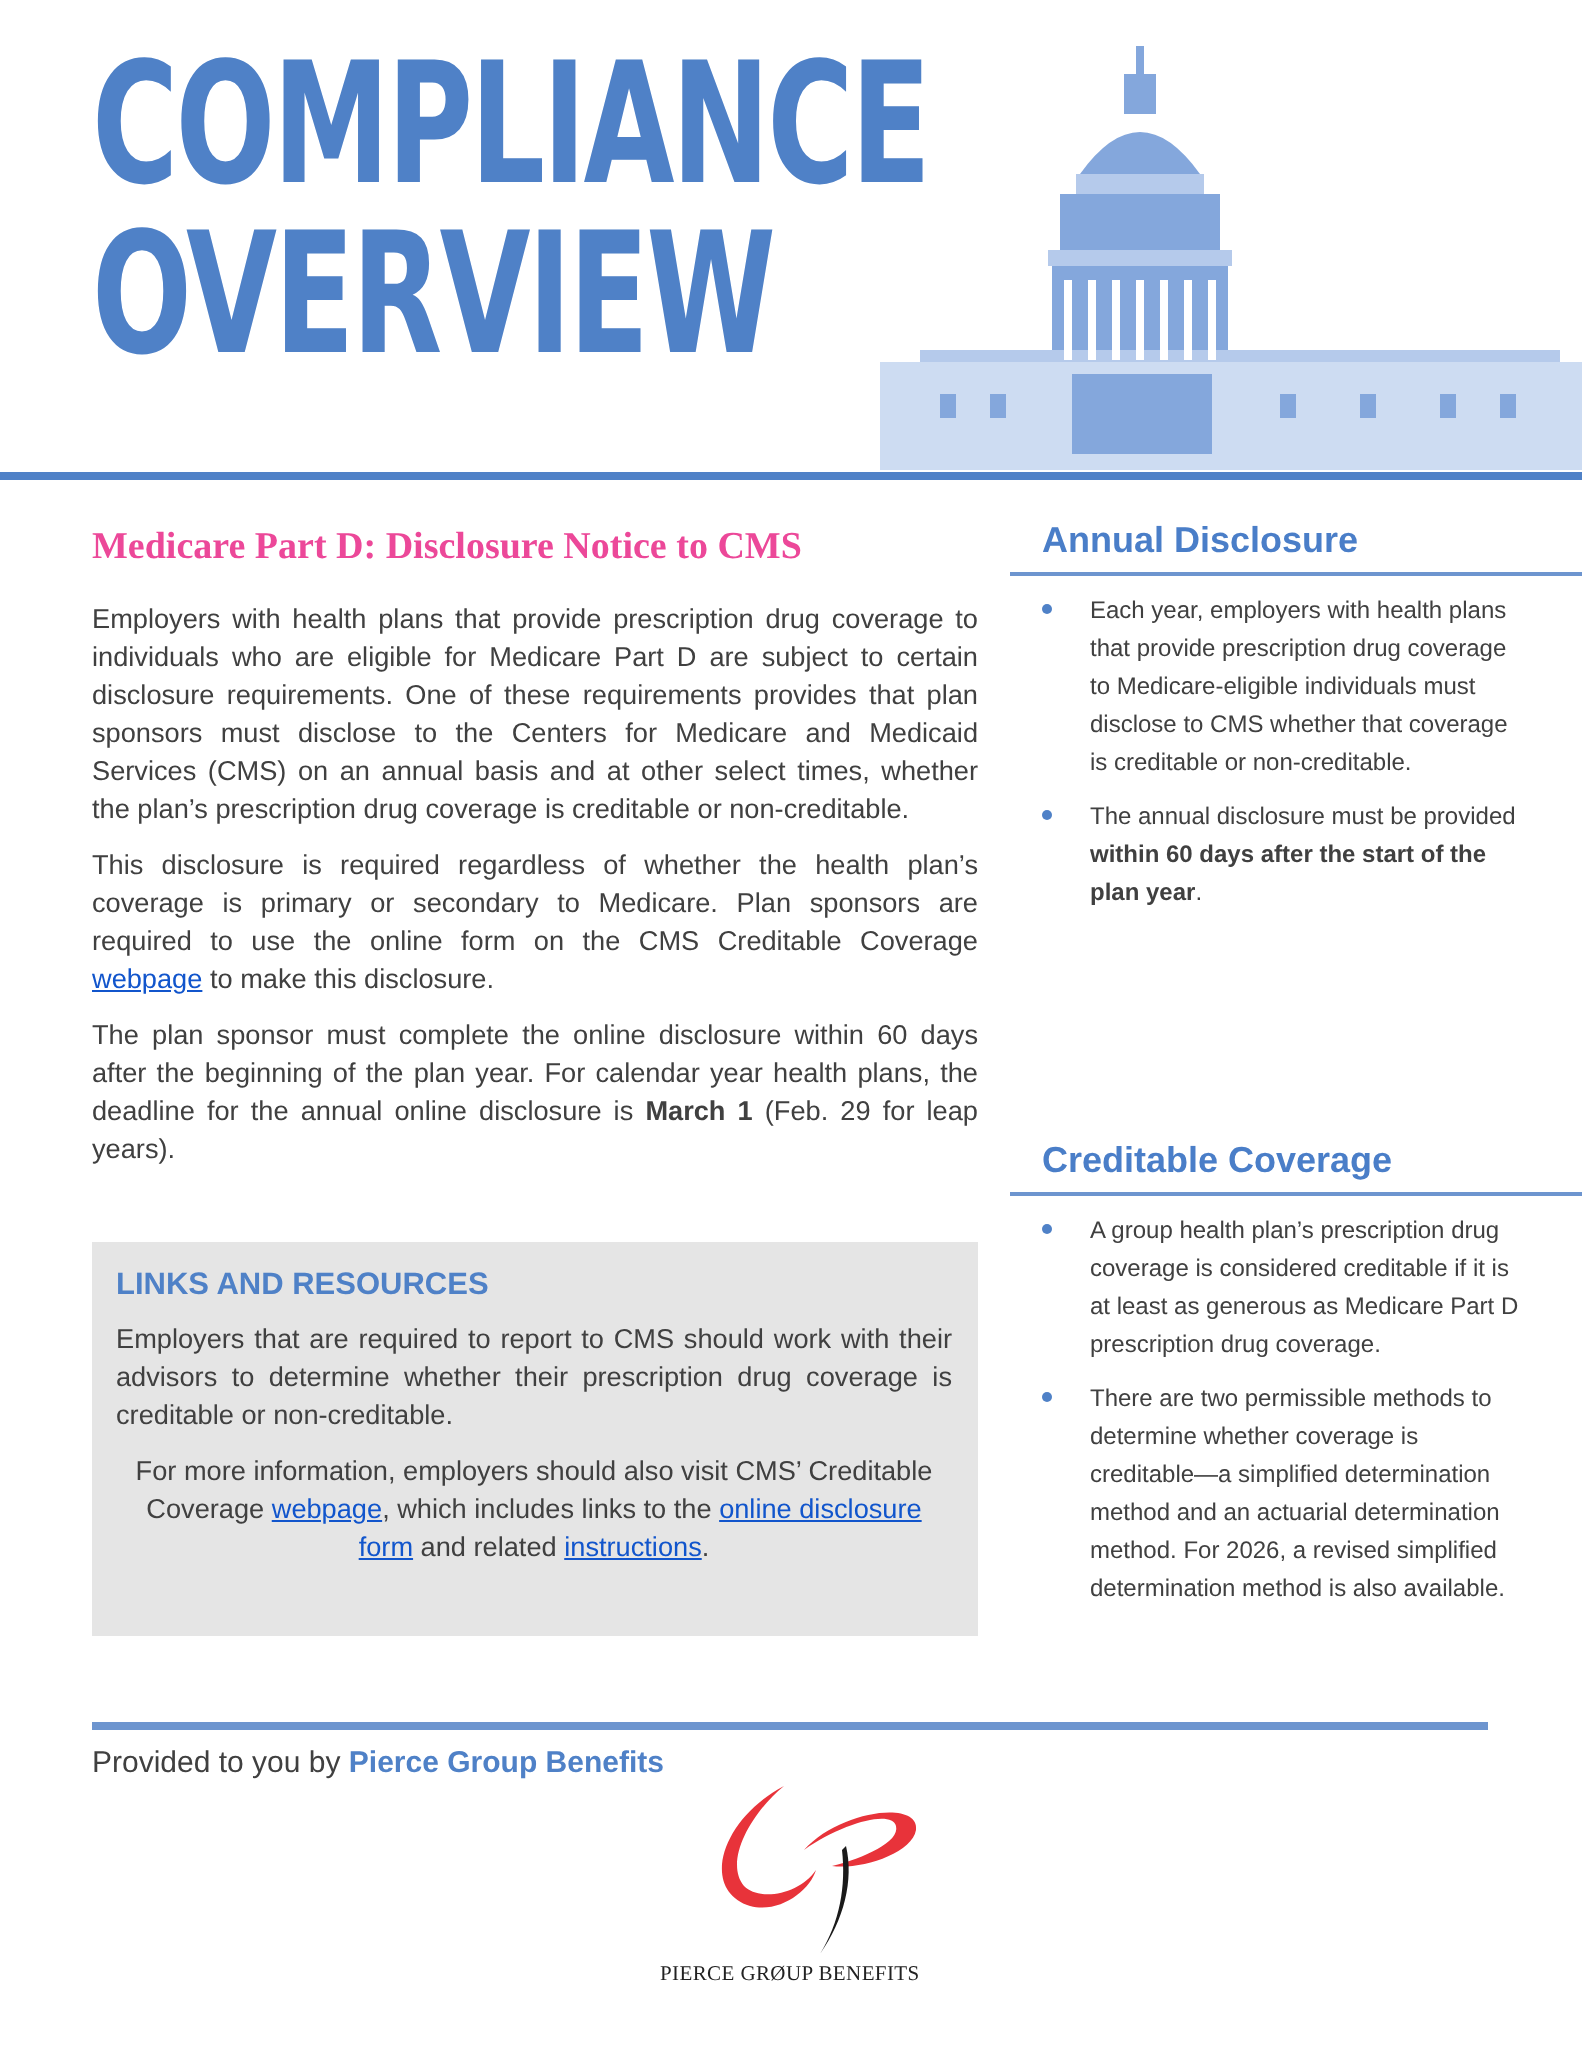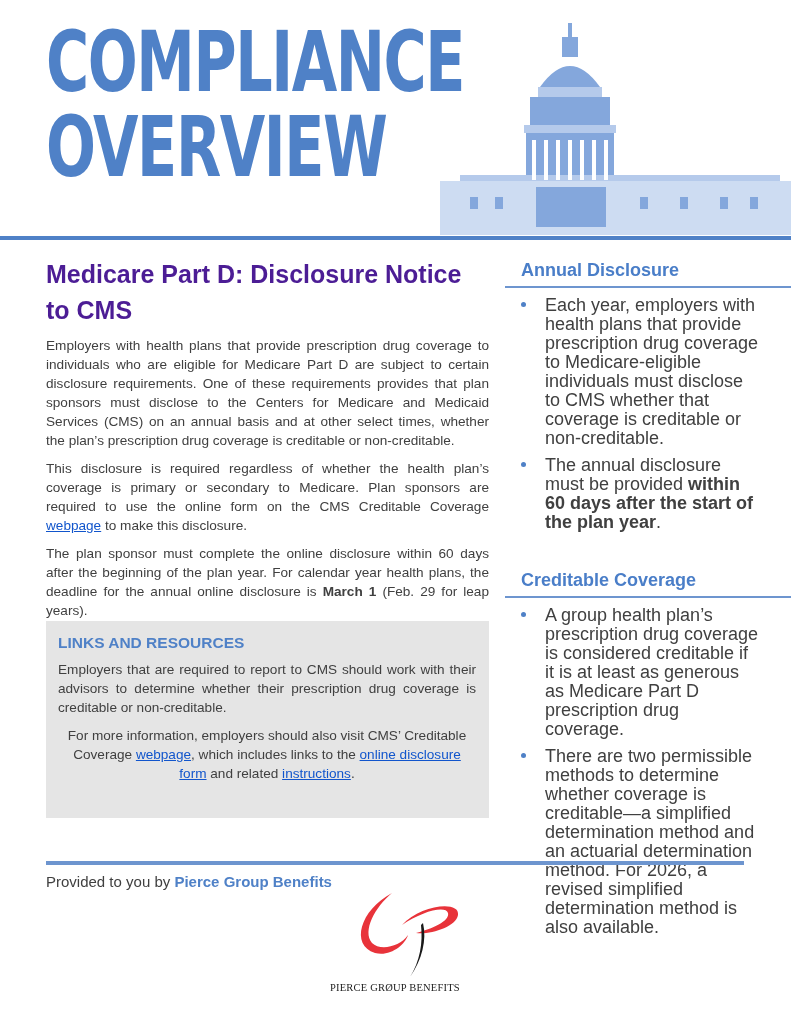--- a/index.html
+++ b/index.html
@@ -8,31 +8,31 @@
   .header { position: absolute; left: 0; top: 0; width: 698px; height: 240px; }
   .title-line { position: absolute; left: 46px; font-family: "DejaVu Sans", sans-serif;
                 font-weight: bold; color: #4f81c7; font-size: 84px; letter-spacing: -2px;
                 transform: scaleX(0.70); transform-origin: left top; line-height: 1; }
   .title-1 { top: 20px; }
   .title-2 { top: 105px; }
   .capitol { position: absolute; left: 440px; top: 15px; width: 351px; height: 220px; }
   .header-rule { position: absolute; left: 0; top: 236px; width: 791px; height: 4px; background: #4f81c7; }
 
   .left-col { position: absolute; left: 46px; top: 256px; width: 443px; }
-  .main-title { color: #4c1d95; font-size: 25px; font-weight: bold; line-height: 36px; margin: 0 0 8px 0; }
+  .main-title { color: #ec4899; font-size: 19px; font-weight: bold; line-height: 36px; margin: 0 0 8px 0; font-family: Liberation Serif, serif; }
   .para { font-size: 13.6px; line-height: 19px; text-align: justify; margin: 0 0 9px 0; color: #404040; }
   a.link { color: #1155cc; }
   .resources { position: absolute; left: 46px; top: 621px; width: 443px; height: 197px; background: #e5e5e5; }
   .resources-inner { padding: 13px 13px 0 12px; }
   .resources-title { color: #4f81c7; font-size: 15.5px; font-weight: bold; margin: 0 0 8px 0; }
 
   .right-col { position: absolute; left: 505px; width: 286px; }
   .side-head { color: #4a7ec8; font-size: 18px; font-weight: bold; padding: 0 0 5px 16px; border-bottom: 2px solid #6d95cf; margin: 0; }
   .bullets { list-style: none; margin: 8px 0 0 0; padding: 0; }
-  .bullets li { position: relative; padding-left: 40px; padding-right: 30px; font-size: 18px; line-height: 19px; margin-bottom: 8px; color: #404040; }
+  .bullets li { position: relative; padding-left: 40px; padding-right: 30px; font-size: 12px; line-height: 19px; margin-bottom: 8px; color: #404040; }
   .bullet-dot { position: absolute; left: 16px; top: 6px; width: 5px; height: 5px; border-radius: 50%; background: #4f81c7; }
   .ad { top: 260px; }
   .cc { top: 570px; }
 
   .footer-rule { position: absolute; left: 46px; top: 861px; width: 698px; height: 4px; background: #6d95cf; }
   .provided { position: absolute; left: 46px; top: 873px; font-size: 15px; color: #404040; }
   .provided b { color: #4f81c7; }
   .logo { position: absolute; left: 330px; top: 885px; width: 160px; height: 115px; }
   .logo-text { position: absolute; left: 0; top: 97px; width: 160px; text-align: left;
                font-family: "Liberation Serif", serif; font-size: 10.5px; color: #222; letter-spacing: 0.2px; }

